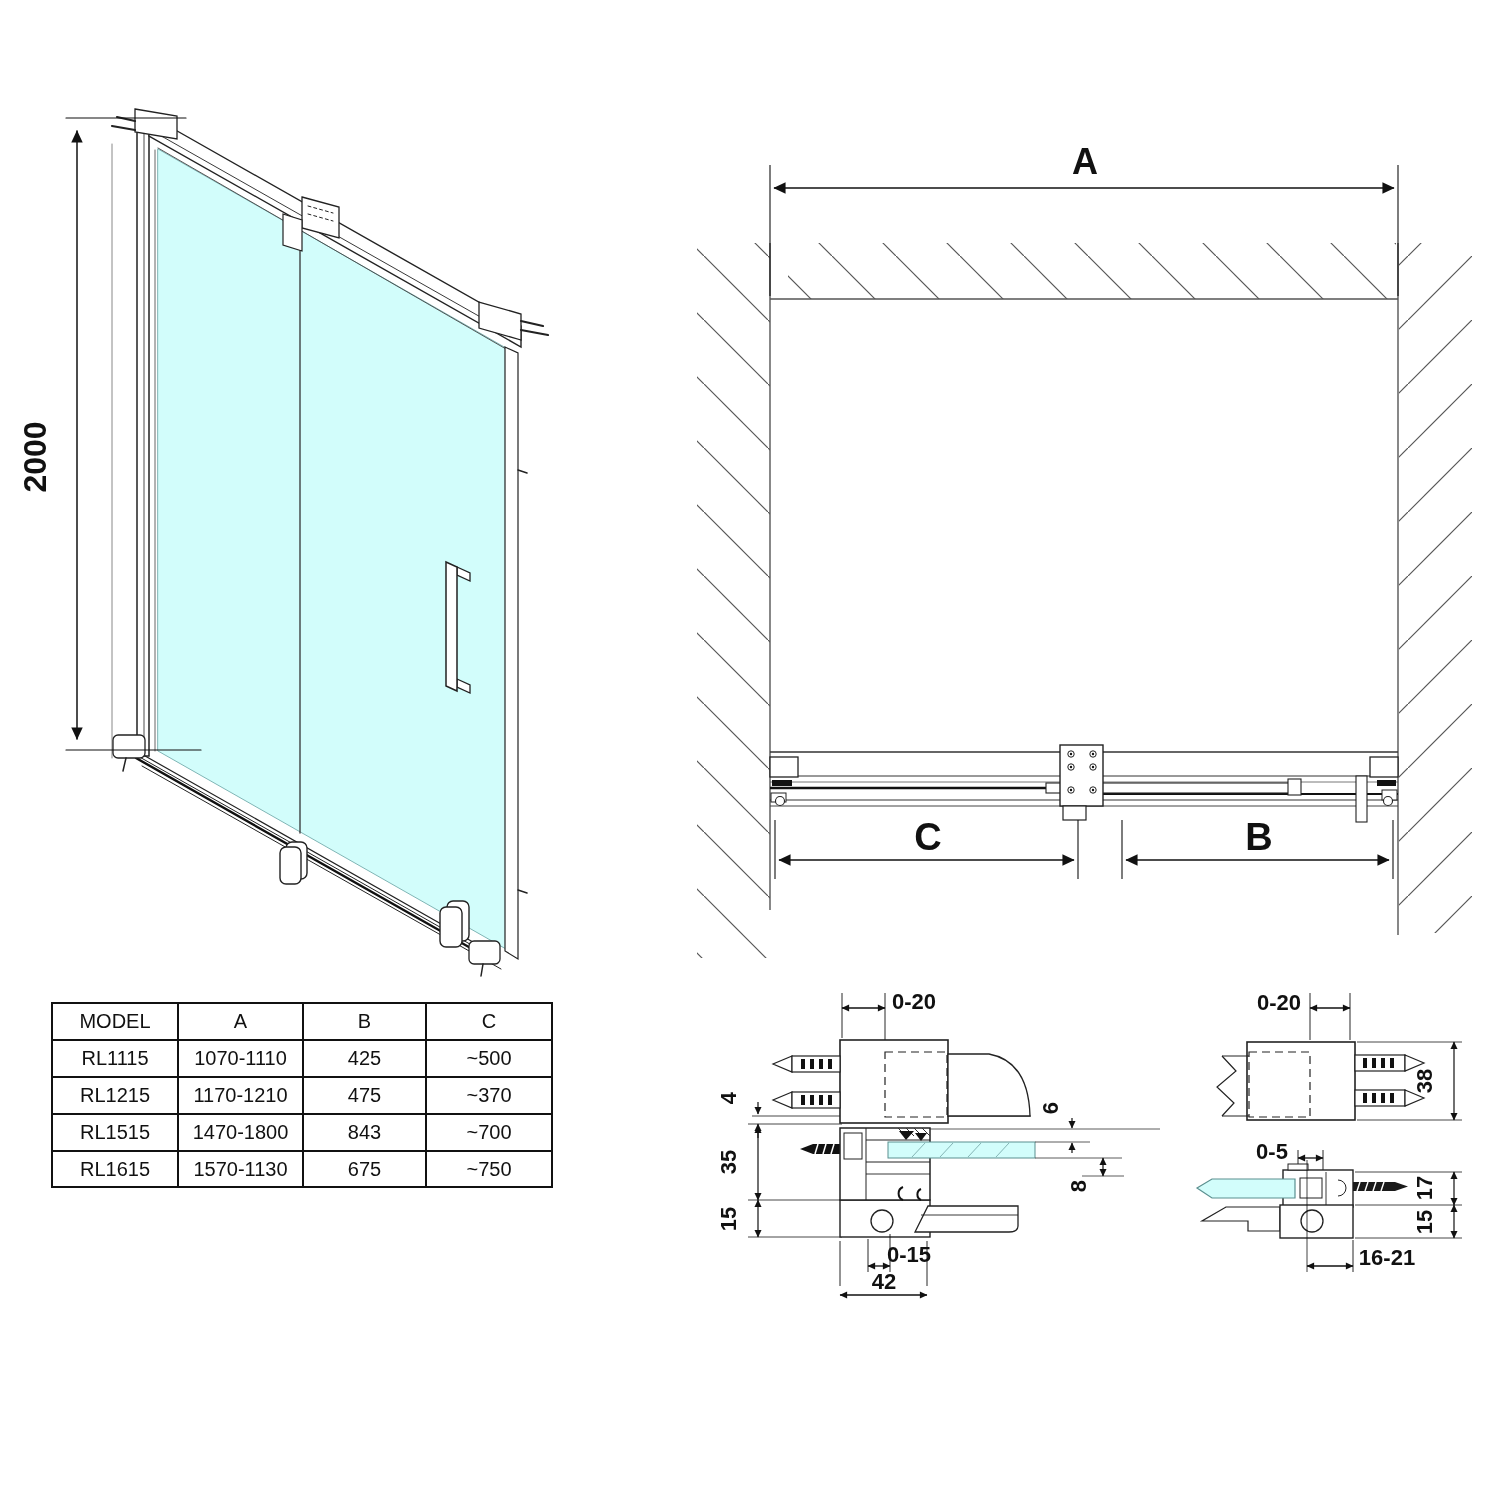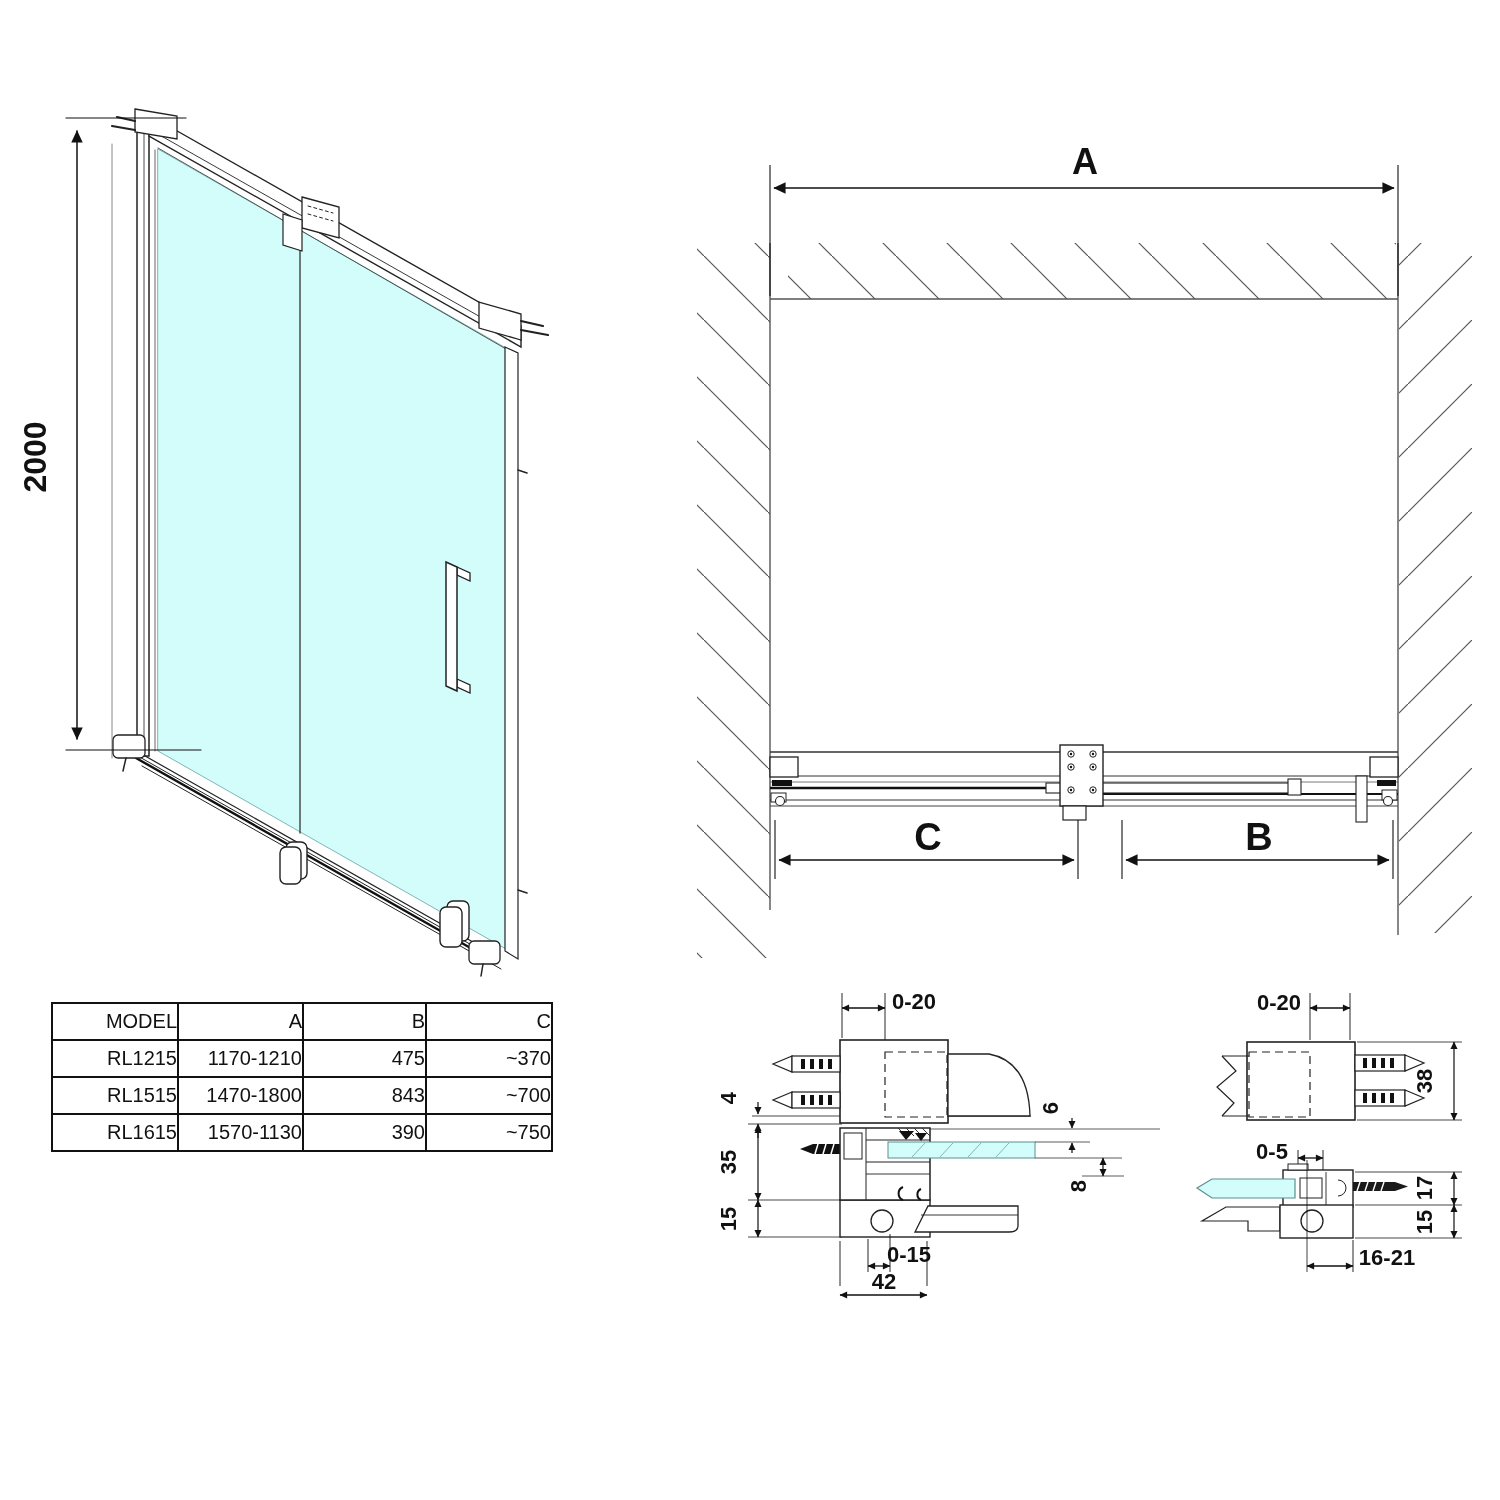--- a/index.html
+++ b/index.html
@@ -1,21 +1,21 @@
 <!DOCTYPE html>
 <html><head>
 <meta charset="utf-8">
 <style>
   html,body{margin:0;padding:0;background:#fff;}
   body{width:1500px;height:1500px;position:relative;font-family:"Liberation Sans",sans-serif;}
   #drawing{position:absolute;left:0;top:0;}
   svg text{font-family:"Liberation Sans",sans-serif;font-weight:700;fill:#111;}
   #spec-table{position:absolute;left:51px;top:1002px;width:500px;border-collapse:collapse;
     table-layout:fixed;font-size:20px;color:#111;}
-  #spec-table th,#spec-table td{border:2px solid #111;text-align:right;vertical-align:middle;
+  #spec-table th,#spec-table td{border:2px solid #111;text-align:center;vertical-align:middle;
     height:34.9px;padding:0;font-weight:400;background:#fff;}
 </style>
 </head>
 <body>
 
 <svg id="drawing" width="1500" height="1500" viewBox="0 0 1500 1500">
   <defs>
     <marker id="ab" viewBox="0 0 10 10" refX="9.3" refY="5" markerWidth="26" markerHeight="13" orient="auto-start-reverse" markerUnits="userSpaceOnUse">
       <path d="M0.4,0.6 L9.8,5 L0.4,9.4 Z" fill="#111"></path>
     </marker>
@@ -394,31 +394,37 @@
       <col style="width:126px">
     </colgroup>
   <tbody>
       <tr>
     <th>MODEL</th>
     <th>A</th>
     <th>B</th>
     <th>C</th>
   </tr>
   <tr>
+    <td>RL1115</td>
+    <td>1070-1110</td>
+    <td>425</td>
+    <td>~500</td>
+  </tr>
+  <tr>
     <td>RL1215</td>
     <td>1170-1210</td>
     <td>475</td>
     <td>~370</td>
   </tr>
   <tr>
     <td>RL1515</td>
     <td>1470-1800</td>
     <td>843</td>
     <td>~700</td>
   </tr>
   <tr>
     <td>RL1615</td>
     <td>1570-1130</td>
-    <td>390</td>
+    <td>675</td>
     <td>~750</td>
   </tr>
 </tbody>
   </table>
 
 </body></html>

